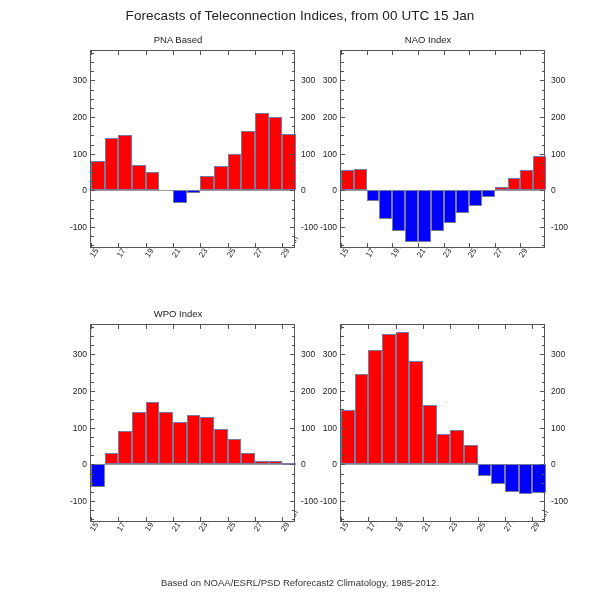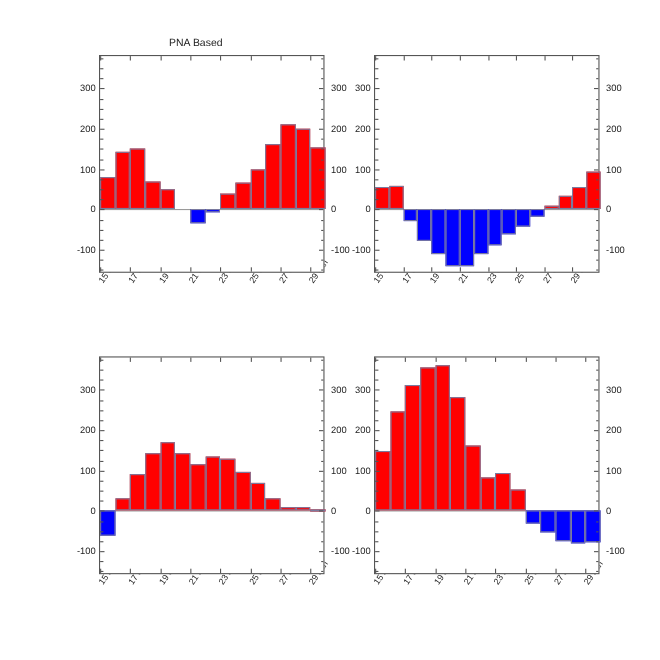--- a/index.html
+++ b/index.html
@@ -47,20 +47,22 @@
   .xtick.top{}
   .xlab{
     position:absolute;font-size:8px;color:#222;white-space:nowrap;
     transform:rotate(-55deg);transform-origin:left top;
   }
 </style>
 </head>
 <body>
 
 <div id="figure">
+  <div class="fig-title">Forecasts of Teleconnection Indices, from 00 UTC 15 Jan</div>
+  <div class="fig-footer">Based on NOAA/ESRL/PSD Reforecast2 Climatology, 1985-2012.</div>
 <div class="panel" style="left: 58px; top: 34px; width: 240px; height: 232px;">
       <div class="panel-title">PNA Based</div>
       <div class="xlab" style="left: 30px; top: 220px;">15 Jan</div>
       <div class="xlab" style="left: 57.3333px; top: 220px;">17 Jan</div>
       <div class="xlab" style="left: 84.6667px; top: 220px;">19 Jan</div>
       <div class="xlab" style="left: 112px; top: 220px;">21 Jan</div>
       <div class="xlab" style="left: 139.333px; top: 220px;">23 Jan</div>
       <div class="xlab" style="left: 166.667px; top: 220px;">25 Jan</div>
       <div class="xlab" style="left: 194px; top: 220px;">27 Jan</div>
       <div class="xlab" style="left: 221.333px; top: 220px;">29 Jan</div>
@@ -146,20 +148,21 @@
         <div class="xtick top" style="left: 109.333px; top: 0px;"></div>
         <div class="xtick" style="left: 136.667px; bottom: 0px;"></div>
         <div class="xtick top" style="left: 136.667px; top: 0px;"></div>
         <div class="xtick" style="left: 164px; bottom: 0px;"></div>
         <div class="xtick top" style="left: 164px; top: 0px;"></div>
         <div class="xtick" style="left: 191.333px; bottom: 0px;"></div>
         <div class="xtick top" style="left: 191.333px; top: 0px;"></div>
       </div>
     </div>
     <div class="panel" style="left: 308px; top: 34px; width: 240px; height: 232px;">
+      <div class="panel-title">NAO Index</div>
       <div class="xlab" style="left: 30px; top: 220px;">15 Jan</div>
       <div class="xlab" style="left: 55.625px; top: 220px;">17 Jan</div>
       <div class="xlab" style="left: 81.25px; top: 220px;">19 Jan</div>
       <div class="xlab" style="left: 106.875px; top: 220px;">21 Jan</div>
       <div class="xlab" style="left: 132.5px; top: 220px;">23 Jan</div>
       <div class="xlab" style="left: 158.125px; top: 220px;">25 Jan</div>
       <div class="xlab" style="left: 183.75px; top: 220px;">27 Jan</div>
       <div class="xlab" style="left: 209.375px; top: 220px;">29 Jan</div>
       <div class="plotbox" style="width: 205px; height: 198px;">
         <div class="zeroline" style="top: 139.333px;"></div>
@@ -245,20 +248,21 @@
         <div class="xtick top" style="left: 102.5px; top: 0px;"></div>
         <div class="xtick" style="left: 128.125px; bottom: 0px;"></div>
         <div class="xtick top" style="left: 128.125px; top: 0px;"></div>
         <div class="xtick" style="left: 153.75px; bottom: 0px;"></div>
         <div class="xtick top" style="left: 153.75px; top: 0px;"></div>
         <div class="xtick" style="left: 179.375px; bottom: 0px;"></div>
         <div class="xtick top" style="left: 179.375px; top: 0px;"></div>
       </div>
     </div>
     <div class="panel" style="left: 58px; top: 308px; width: 240px; height: 232px;">
+      <div class="panel-title">WPO Index</div>
       <div class="xlab" style="left: 30px; top: 220px;">15 Jan</div>
       <div class="xlab" style="left: 57.3333px; top: 220px;">17 Jan</div>
       <div class="xlab" style="left: 84.6667px; top: 220px;">19 Jan</div>
       <div class="xlab" style="left: 112px; top: 220px;">21 Jan</div>
       <div class="xlab" style="left: 139.333px; top: 220px;">23 Jan</div>
       <div class="xlab" style="left: 166.667px; top: 220px;">25 Jan</div>
       <div class="xlab" style="left: 194px; top: 220px;">27 Jan</div>
       <div class="xlab" style="left: 221.333px; top: 220px;">29 Jan</div>
       <div class="plotbox" style="width: 205px; height: 198px;">
         <div class="zeroline" style="top: 139.333px;"></div>

